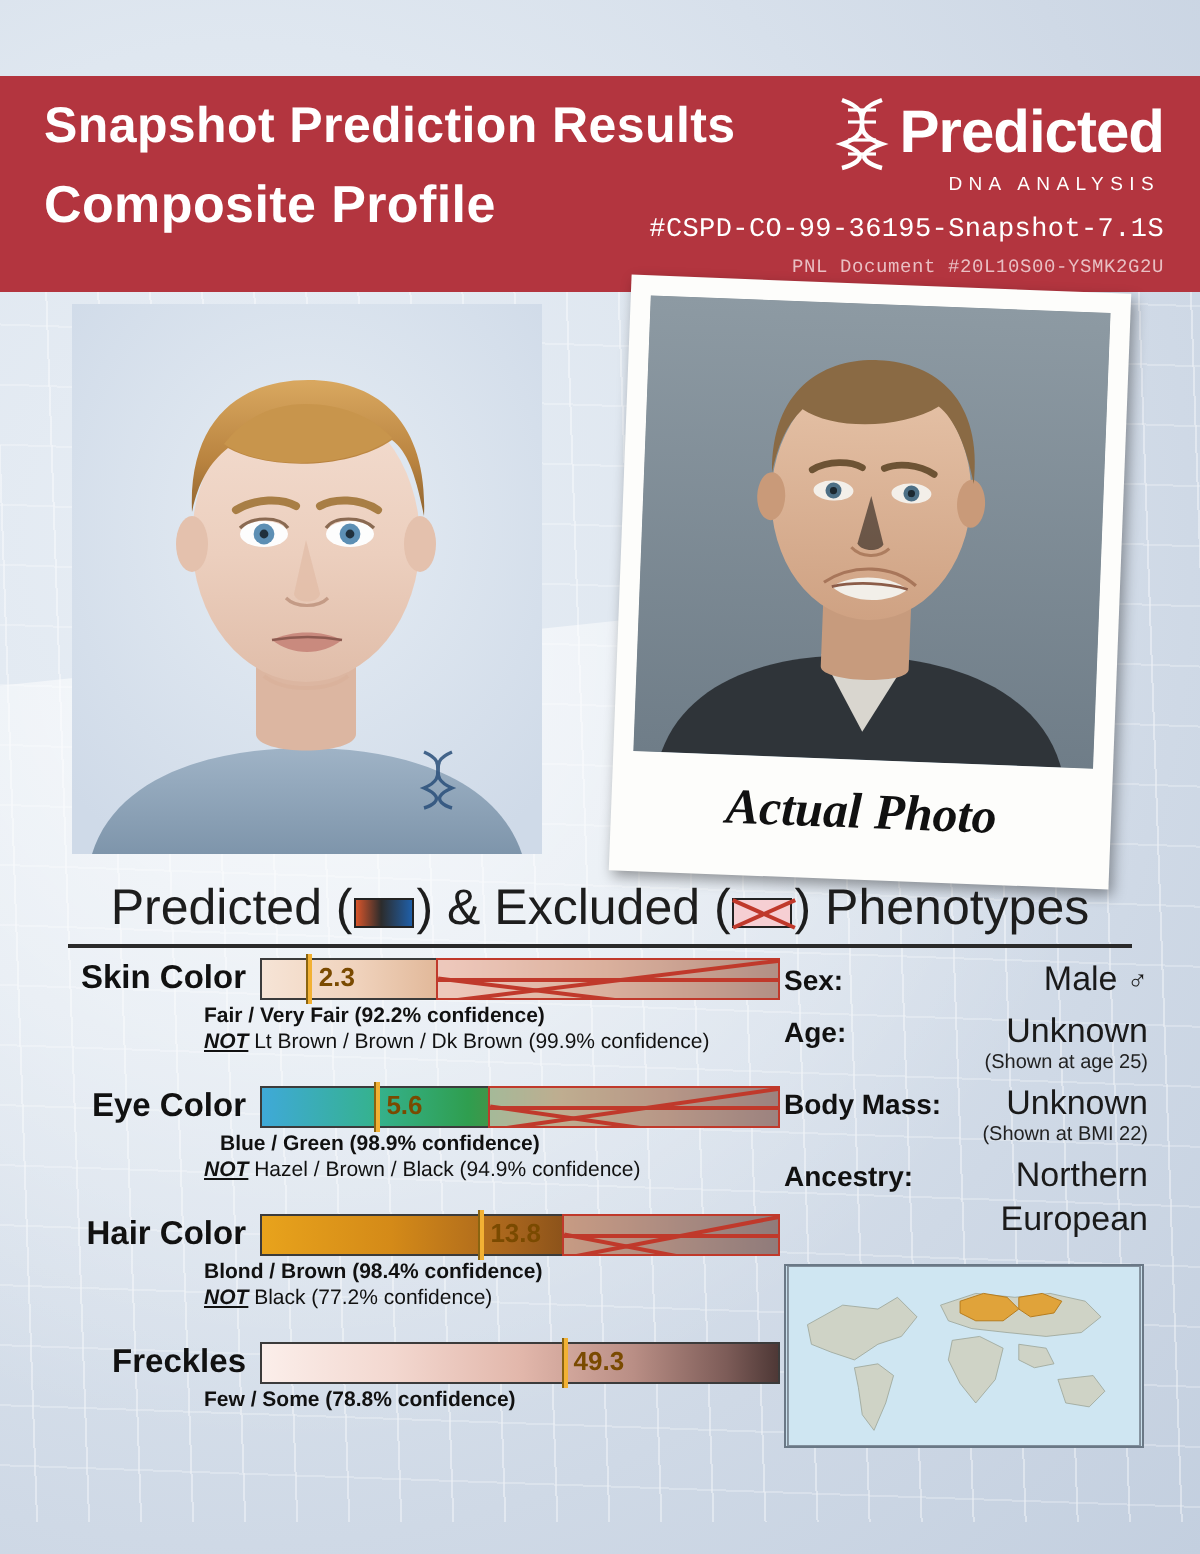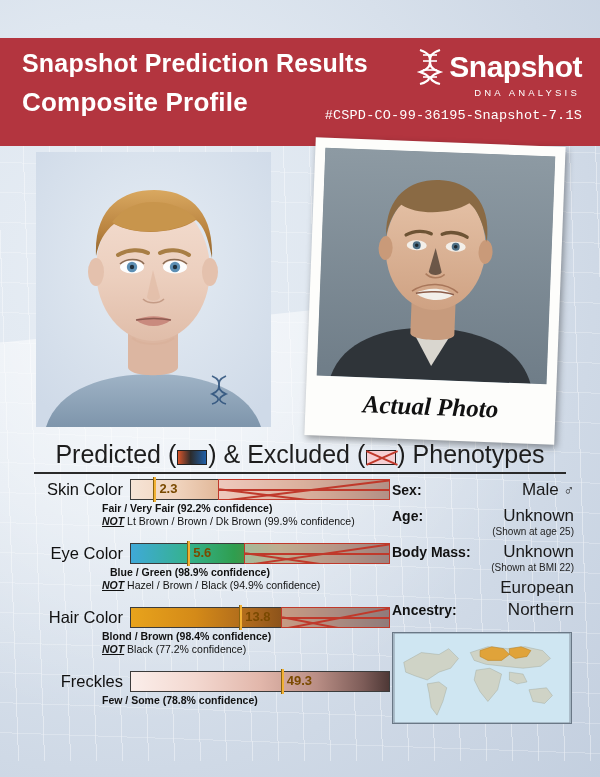--- a/index.html
+++ b/index.html
@@ -116,21 +116,21 @@
     content: ""; position: absolute; left: -2px; top: 6px; width: 34px; height: 1.6px; background: #c0392b;
   }
   .chip-x::before { transform: rotate(24deg); }
   .chip-x::after { transform: rotate(-24deg); }
 
   
   .traits { position: absolute; left: 30px; top: 478px; width: 360px; }
   .trait { position: relative; margin-bottom: 10px; }
   .trait-row { display: flex; align-items: center; height: 22px; }
   .trait-label {
-    font-size: 16.5px; font-weight: normal; color: #111; text-align: right;
+    font-size: 16.5px; font-weight: bold; color: #111; text-align: right;
     padding-right: 7px;
   }
   .bar-wrap { position: relative; height: 21px; flex: 1; }
   .bar {
     position: absolute; left: 0; top: 0; height: 21px; width: 100%;
     border: 1.4px solid #3b3b3b;
   }
   .excl {
     position: absolute; top: 0; height: 21px;
     border: 1.4px solid #c0392b;
@@ -183,26 +183,27 @@
     <div class="logo-block">
       <div class="logo-row">
         <svg class="helix" viewBox="0 0 30 38">
           <path d="M5 2 C25 9, 5 17, 25 24 C5 31, 25 36, 25 36" stroke="#fff" stroke-width="2.2" fill="none"></path>
           <path d="M25 2 C5 9, 25 17, 5 24 C25 31, 5 36, 5 36" stroke="#fff" stroke-width="2.2" fill="none"></path>
           <line x1="8" y1="7" x2="22" y2="7" stroke="#fff" stroke-width="1.6"></line>
           <line x1="8" y1="13" x2="22" y2="13" stroke="#fff" stroke-width="1.6"></line>
           <line x1="8" y1="22" x2="22" y2="22" stroke="#fff" stroke-width="1.6"></line>
           <line x1="8" y1="29" x2="22" y2="29" stroke="#fff" stroke-width="1.6"></line>
         </svg>
-        <div class="logo-word">Snapshot</div>
+        <div class="logo-word">Predicted</div>
       </div>
       <div class="logo-sub">DNA ANALYSIS</div>
     </div>
 
     <div class="case-id">#CSPD-CO-99-36195-Snapshot-7.1S</div>
+    <div class="pnl-doc">PNL Document #20L10S00-YSMK2G2U</div>
   </div>
 
   <div class="composite">
     <svg class="face-svg" viewBox="0 0 235 275">
       <defs>
         <radialGradient id="bgg" cx="50%" cy="40%" r="70%">
           <stop offset="0%" stop-color="#e6edf4"></stop>
           <stop offset="100%" stop-color="#cfdae8"></stop>
         </radialGradient>
         <linearGradient id="skin" x1="0" y1="0" x2="0" y2="1">
@@ -388,26 +389,26 @@
       <span class="info-val">Unknown</span>
     </div>
     <div class="info-sub">(Shown at age 25)</div>
 
     <div class="info-row">
       <span class="info-key">Body Mass:</span>
       <span class="info-val">Unknown</span>
     </div>
     <div class="info-sub">(Shown at BMI 22)</div>
 
-    <div class="info-row" style="justify-content:flex-end">
-      <span class="info-val">European</span>
-    </div>
     <div class="info-row">
       <span class="info-key">Ancestry:</span>
       <span class="info-val">Northern</span>
+    </div>
+    <div class="info-row" style="justify-content:flex-end">
+      <span class="info-val">European</span>
     </div>
   </div>
 
   <div class="map-box">
     <svg class="map-svg" viewBox="0 0 180 92">
       <rect width="180" height="92" fill="#cfe6f2"></rect>
       <g fill="#cfd3c6" stroke="#9aa396" stroke-width="0.4">
         <path d="M10 30 L28 20 L46 22 L56 16 L66 26 L58 36 L46 40 L34 48 L22 44 L12 40 Z"></path>
         <path d="M34 52 L46 50 L54 56 L50 70 L44 84 L38 76 L36 62 Z"></path>
         <path d="M78 20 L96 14 L116 16 L134 14 L152 18 L160 26 L150 34 L132 36 L112 34 L94 32 L82 28 Z"></path>

